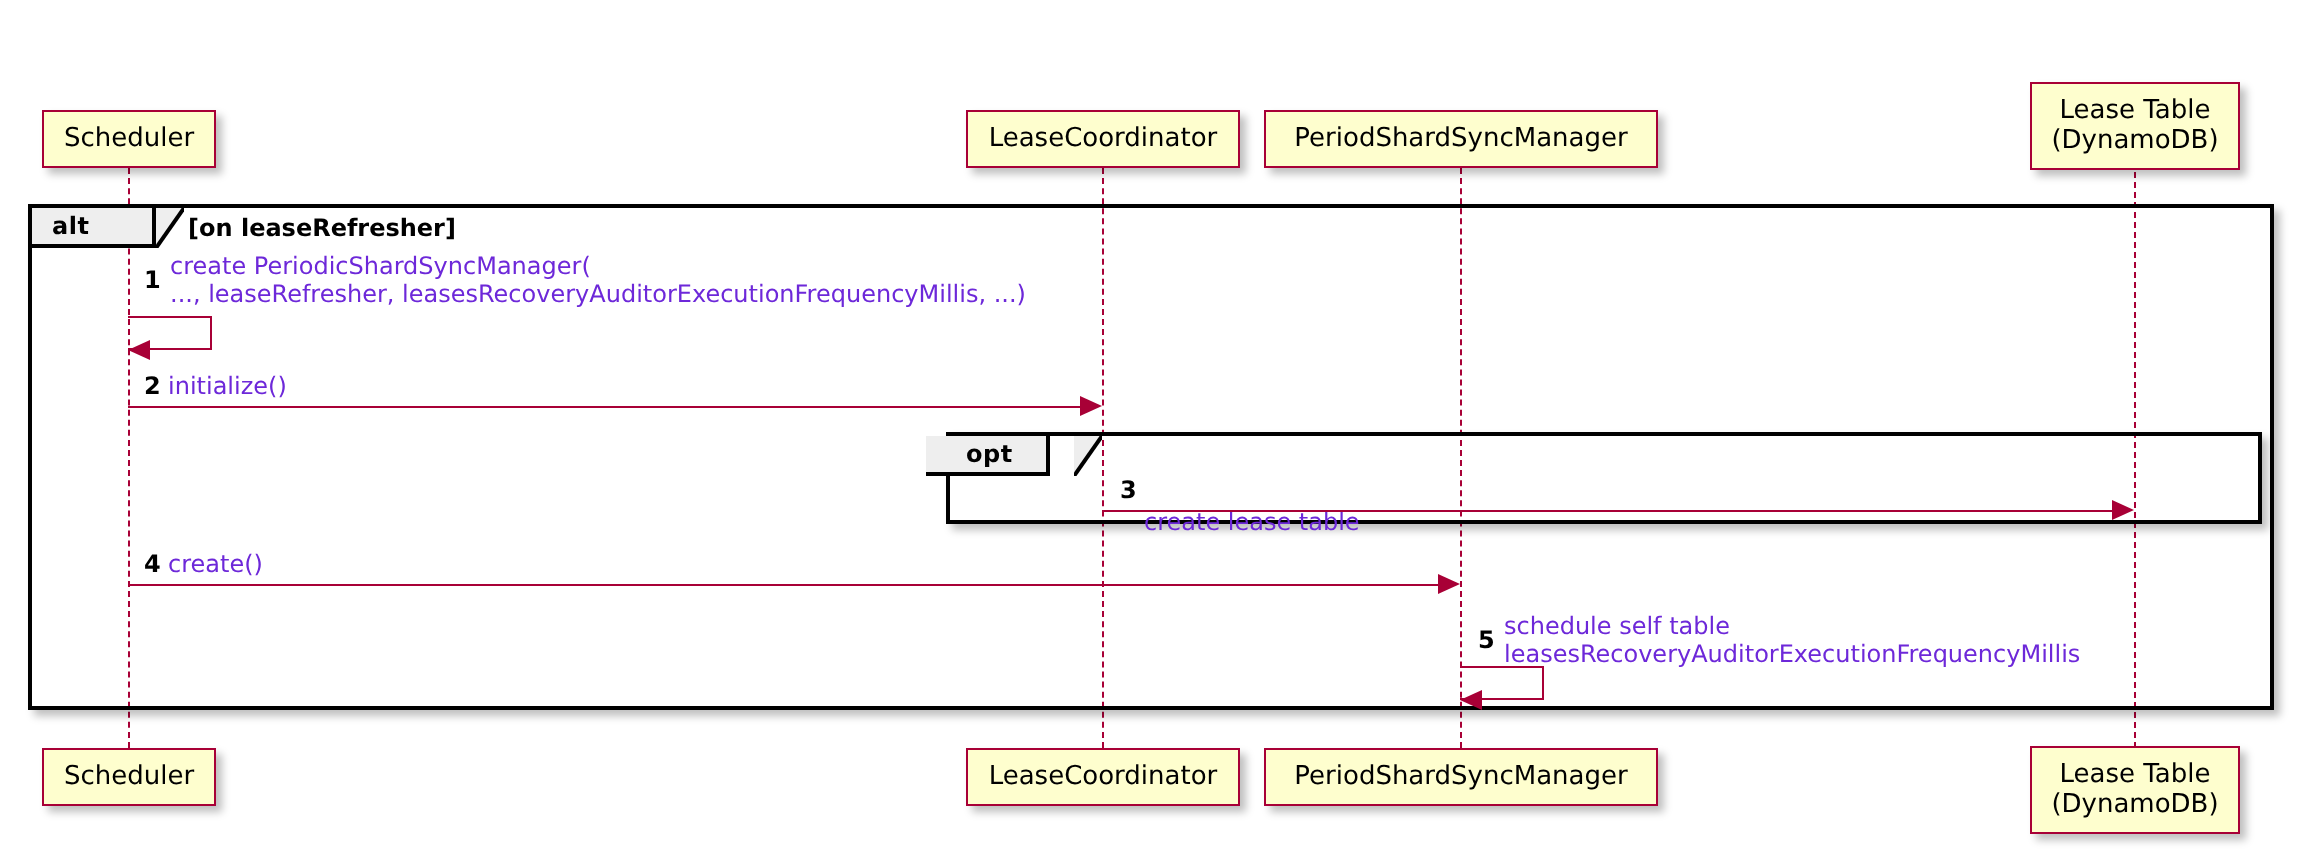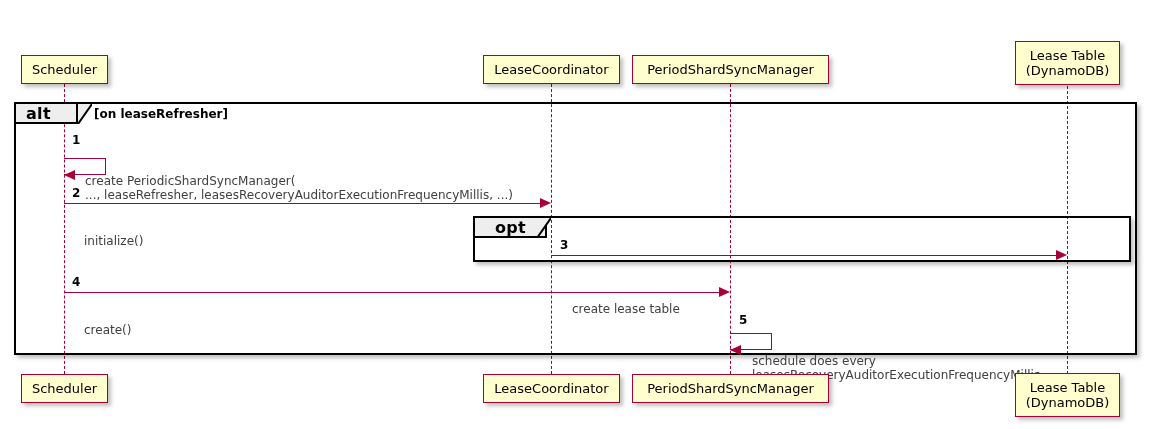--- a/index.html
+++ b/index.html
@@ -55,21 +55,21 @@
     border: 2px solid #000000;
     background: transparent;
     box-shadow: 3px 3px 4px rgba(0,0,0,0.25);
   }
   .frame-label {
     position: absolute;
     box-sizing: border-box;
     background: #EEEEEE;
     border-right: 2px solid #000000;
     border-bottom: 2px solid #000000;
-    font-size: 16px;
+    font-size: 12px;
     font-weight: bold;
     color: #000000;
     display: flex;
     align-items: center;
     padding-left: 10px;
     letter-spacing: 0.3px;
   }
   .frame-label-notch {
     position: absolute;
     width: 0;
@@ -100,24 +100,23 @@
     position: absolute;
     width: 0;
     height: 0;
     border-top: 5px solid transparent;
     border-bottom: 5px solid transparent;
     border-right: 11px solid #A80036;
   }
   .msg-label {
     position: absolute;
     font-size: 12px;
-    color: #404040;
+    color: #6d28d9;
     white-space: pre-line;
     line-height: 14px;
-    margin-top: 48px;
   }
   .msg-seq {
     position: absolute;
     font-size: 12px;
     font-weight: bold;
     color: #000000;
   }
   
   .self-loop {
     position: absolute;
@@ -153,40 +152,40 @@
    ..., leaseRefresher, leasesRecoveryAuditorExecutionFrequencyMillis, ...)</div>
   <div class="self-loop" style="left:64px; top:158px; width:42px; height:17px;"></div>
   <div class="msg-arrow-left" style="left:64px; top:170px;"></div>
 
   <div class="msg-seq" style="left:72px; top:186px;">2</div>
   <div class="msg-label" style="left:84px; top:186px;">initialize()</div>
   <div class="msg-line" style="left:64px; top:203px; width:477px;"></div>
   <div class="msg-arrow-right" style="left:540px; top:198px;"></div>
 
   <div class="frame" style="left:473px; top:216px; width:658px; height:46px;"></div>
-  <div class="frame-label" style="left:475px; top:218px; width:72px; height:20px;padding-left:20px;">
+  <div class="frame-label" style="left:463px; top:218px; width:62px; height:20px;padding-left:20px;">
     <span>opt</span>
   </div>
   <svg class="frame-label-notch" style="left:537px; top:218px; width:14px; height:20px;" viewBox="0 0 14 20">
     <path d="M0,0 L14,0 L0,20 Z" fill="#EEEEEE" stroke="none"></path>
     <path d="M14,0 L0,20" stroke="#000000" stroke-width="2" fill="none"></path>
   </svg>
 
   <div class="msg-seq" style="left:560px; top:238px;">3</div>
   <div class="msg-label" style="left:572px; top:254px;">create lease table</div>
   <div class="msg-line" style="left:551px; top:255px; width:505px;"></div>
   <div class="msg-arrow-right" style="left:1056px; top:250px;"></div>
 
   <div class="msg-seq" style="left:72px; top:275px;">4</div>
   <div class="msg-label" style="left:84px; top:275px;">create()</div>
   <div class="msg-line" style="left:64px; top:292px; width:656px;"></div>
   <div class="msg-arrow-right" style="left:719px; top:287px;"></div>
 
   <div class="msg-seq" style="left:739px; top:313px;">5</div>
-  <div class="msg-label" style="left:752px; top:306px;">schedule does every
+  <div class="msg-label" style="left:752px; top:306px;">schedule self table
    leasesRecoveryAuditorExecutionFrequencyMillis</div>
   <div class="self-loop" style="left:730px; top:333px; width:42px; height:17px;"></div>
   <div class="msg-arrow-left" style="left:730px; top:345px;"></div>
 
   <div class="participant" style="left:21px; top:55px; width:87px; height:29px;">
     <span>Scheduler</span>
   </div>
   <div class="participant" style="left:483px; top:55px; width:137px; height:29px;">
     <span>LeaseCoordinator</span>
   </div>

